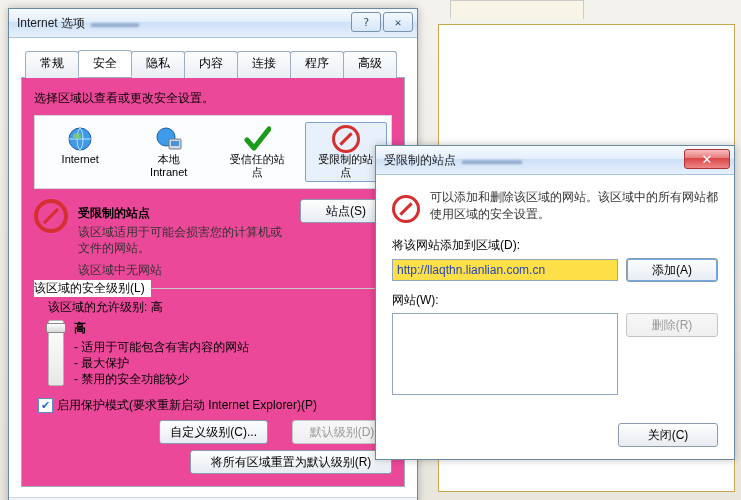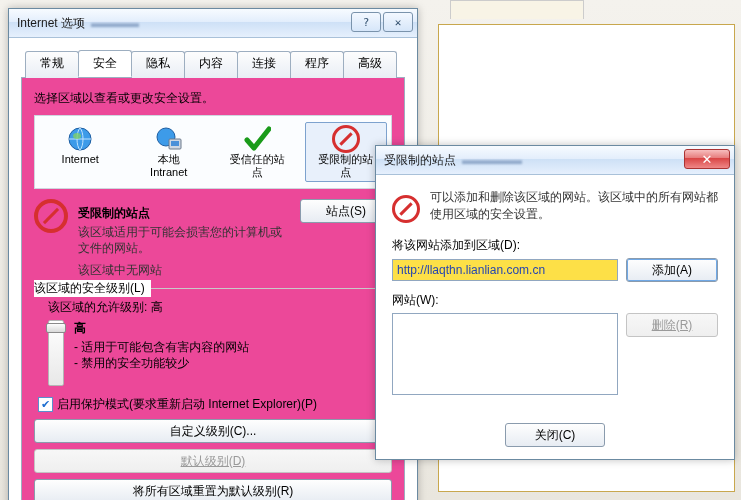--- a/index.html
+++ b/index.html
@@ -36,23 +36,23 @@
   .fieldset{border-top:1px solid #c9c9c9;margin-top:10px;padding-top:6px;position:relative;}
   .fieldset .legend{position:absolute;top:-9px;left:0;background:#fff;padding-right:6px;font-size:12px;}
   .sub{margin:4px 0 2px 14px;font-size:12px;}
   .bar{display:flex;gap:10px;margin:4px 0 2px 14px;}
   .slider{width:14px;height:64px;border:1px solid #b5b5b5;border-radius:2px;background:linear-gradient(#fff,#e8e8e8);position:relative;}
   .slider::after{content:"";position:absolute;left:-3px;top:2px;width:18px;height:8px;border:1px solid #8a8a8a;border-radius:2px;background:linear-gradient(#fdfdfd,#d9d9d9);}
   .bullets{font-size:12px;line-height:16px;}
   .bullets div::before{content:"- ";}
   .chk-row{margin:10px 0 6px 4px;display:flex;align-items:center;gap:4px;}
   .chk{width:13px;height:13px;border:1px solid #5a8fce;background:#fff;display:inline-flex;align-items:center;justify-content:center;color:#1f6fd0;font-size:11px;line-height:11px;}
-  .btnrow{display:flex;justify-content:flex-end;gap:6px;margin-top:6px;flex-direction:column;}
+  .btnrow{display:flex;justify-content:flex-end;gap:24px;margin-top:6px;}
   .btn{min-width:78px;height:22px;padding:0 10px;border:1px solid #8a9bad;border-radius:3px;background:linear-gradient(#fefefe,#e7ecf3);font-size:12px;display:inline-flex;align-items:center;justify-content:center;cursor:default;}
-  .btn.disabled{color:#9a9a9a;border-color:#c4c4c4;background:linear-gradient(#f7f7f7,#efefef);text-decoration:underline;}
+  .btn.disabled{color:#9a9a9a;border-color:#c4c4c4;background:linear-gradient(#f7f7f7,#efefef);}
   .btn.small{min-width:70px;}
   .btn.default{box-shadow:0 0 0 1px #6fa8e6 inset;}
   .footer{display:flex;justify-content:flex-end;gap:6px;padding:8px 14px;border-top:1px solid #d0d7e0;background:#f2f5f9;}
 
   
   .dlg2 .body{padding:14px 16px 12px;}
   .inforow{display:flex;gap:10px;align-items:flex-end;margin-bottom:14px;}
   .prohibit{width:28px;height:28px;border-radius:50%;border:3px solid #d62f2f;position:relative;box-sizing:border-box;flex:0 0 auto;}
   .prohibit::after{content:"";position:absolute;left:3px;right:3px;top:50%;height:3px;background:#d62f2f;transform:translateY(-50%) rotate(-45deg);}
   .prohibit.big{width:34px;height:34px;border-width:4px;}
@@ -147,20 +147,21 @@
 
       <div class="fieldset">
         <span class="legend">该区域的安全级别(L)</span>
         <div class="sub">该区域的允许级别: 高</div>
         <div class="bar">
           <div class="slider"></div>
           <div>
             <div style="font-weight:bold;margin-bottom:2px;">高</div>
             <div class="bullets">
               <div>适用于可能包含有害内容的网站</div>
+              <div>最大保护</div>
               <div>禁用的安全功能较少</div>
             </div>
           </div>
         </div>
         <div class="chk-row">
           <span class="chk">✔</span>
           <span>启用保护模式(要求重新启动 Internet Explorer)(P)</span>
         </div>
         <div class="btnrow">
           <div class="btn">自定义级别(C)...</div>

